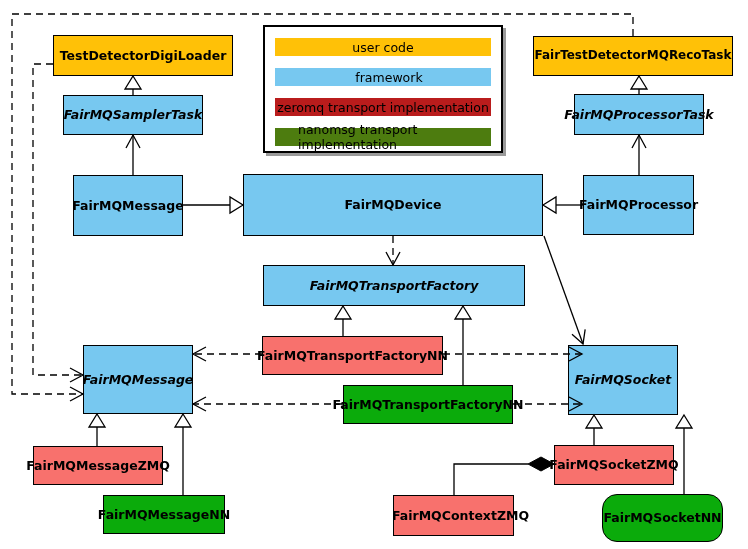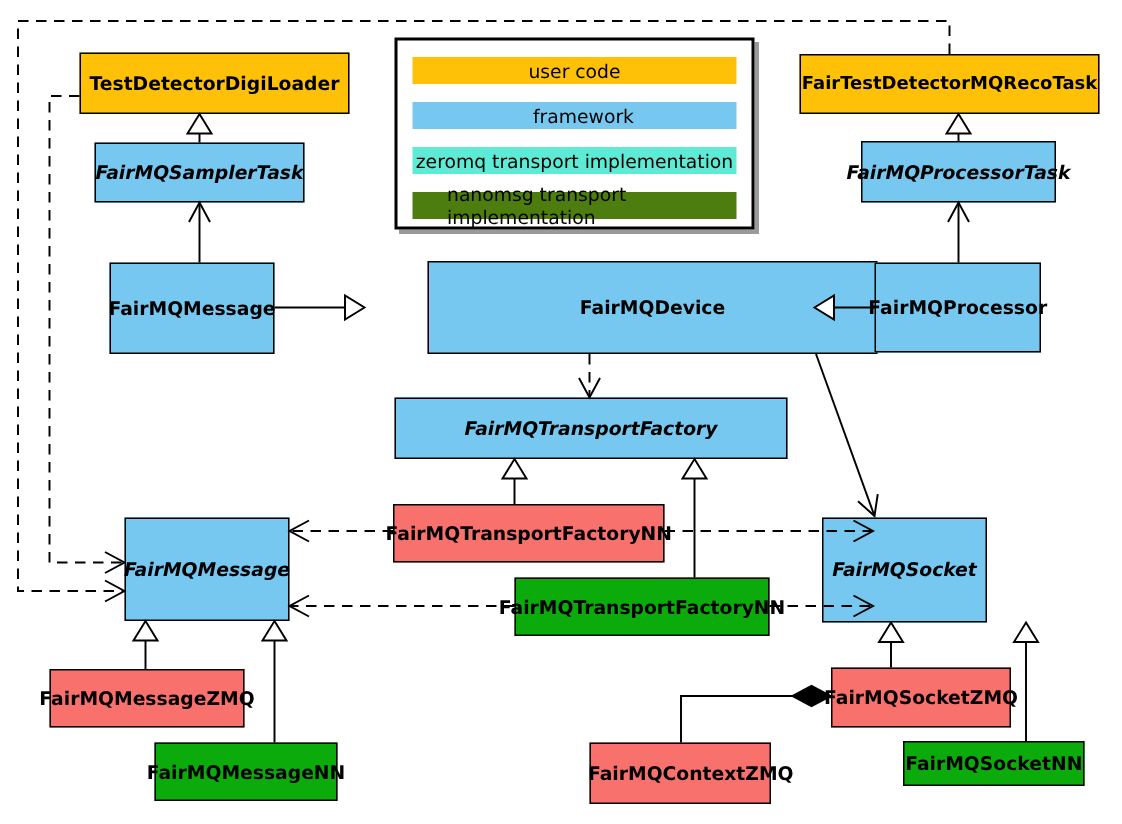--- a/index.html
+++ b/index.html
@@ -14,31 +14,31 @@
     line-height:1.1;padding:0 2px;
   }
   .abstract{font-style:italic;}
   #edges{position:absolute;left:0;top:0;width:748px;height:549px;pointer-events:none;z-index:5;}
   
   #n-digiloader{left:53px;top:35px;width:180px;height:41px;}
   #n-recotask{left:533px;top:36px;width:200px;height:40px;font-size:12px;}
   #n-samplertask{left:63px;top:95px;width:140px;height:40px;}
   #n-processortask{left:574px;top:94px;width:130px;height:41px;}
   #n-sampler{left:73px;top:175px;width:110px;height:61px;}
-  #n-device{left:243px;top:174px;width:300px;height:62px;margin-left:42px;}
+  #n-device{left:243px;top:174px;width:300px;height:62px;}
   #n-processor{left:583px;top:175px;width:111px;height:60px;}
   #n-transportfactory{left:263px;top:265px;width:262px;height:41px;}
   #n-tfzmq{left:262px;top:336px;width:181px;height:39px;}
   #n-tfnn{left:343px;top:385px;width:170px;height:39px;}
   #n-message{left:83px;top:345px;width:110px;height:69px;}
-  #n-socket{left:548px;top:345px;width:110px;height:70px;}
+  #n-socket{left:568px;top:345px;width:110px;height:70px;}
   #n-messagezmq{left:33px;top:446px;width:130px;height:39px;}
   #n-messagenn{left:103px;top:495px;width:122px;height:39px;}
   #n-socketzmq{left:554px;top:445px;width:120px;height:40px;}
-  #n-socketnn{left:602px;top:494px;width:121px;height:30px;}
+  #n-socketnn{left:602px;top:494px;width:121px;height:48px;border-radius:15px;}
   #n-contextzmq{left:393px;top:495px;width:121px;height:41px;}
   
   #legend{
     position:absolute;left:263px;top:25px;width:240px;height:128px;
     background:#fff;border:2px solid #000;box-sizing:border-box;
     box-shadow:3px 3px 0 #9a9a9a;
     display:flex;flex-direction:column;gap:12px;padding:11px 10px 9px 10px;
     z-index:2;
   }
   .legend-row{
@@ -148,21 +148,21 @@
       <span>FairMQContextZMQ</span>
     </div>
 
   <div id="legend">
     <div class="legend-row" style="background: rgb(255, 193, 7);">
         <span>user code</span>
       </div>
     <div class="legend-row" style="background: rgb(119, 200, 240); padding-left: 12px;">
         <span>framework</span>
       </div>
-    <div class="legend-row" style="background: #5eead4;">
+    <div class="legend-row" style="background: #b91c1c;">
         <span>zeromq transport implementation</span>
       </div>
     <div class="legend-row" style="background: #4d7c0f; padding-left: 23px;">
         <span>nanomsg transport implementation</span>
       </div>
   </div>
 
 </div>
 
 </body></html>

